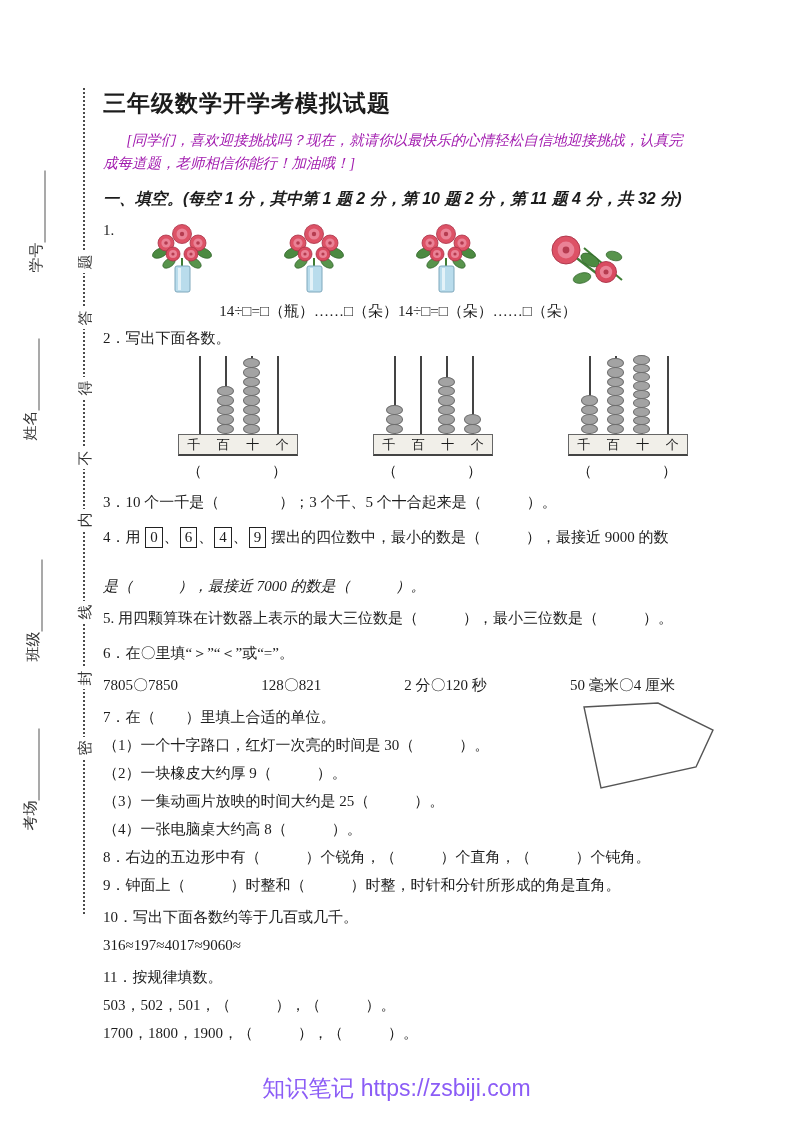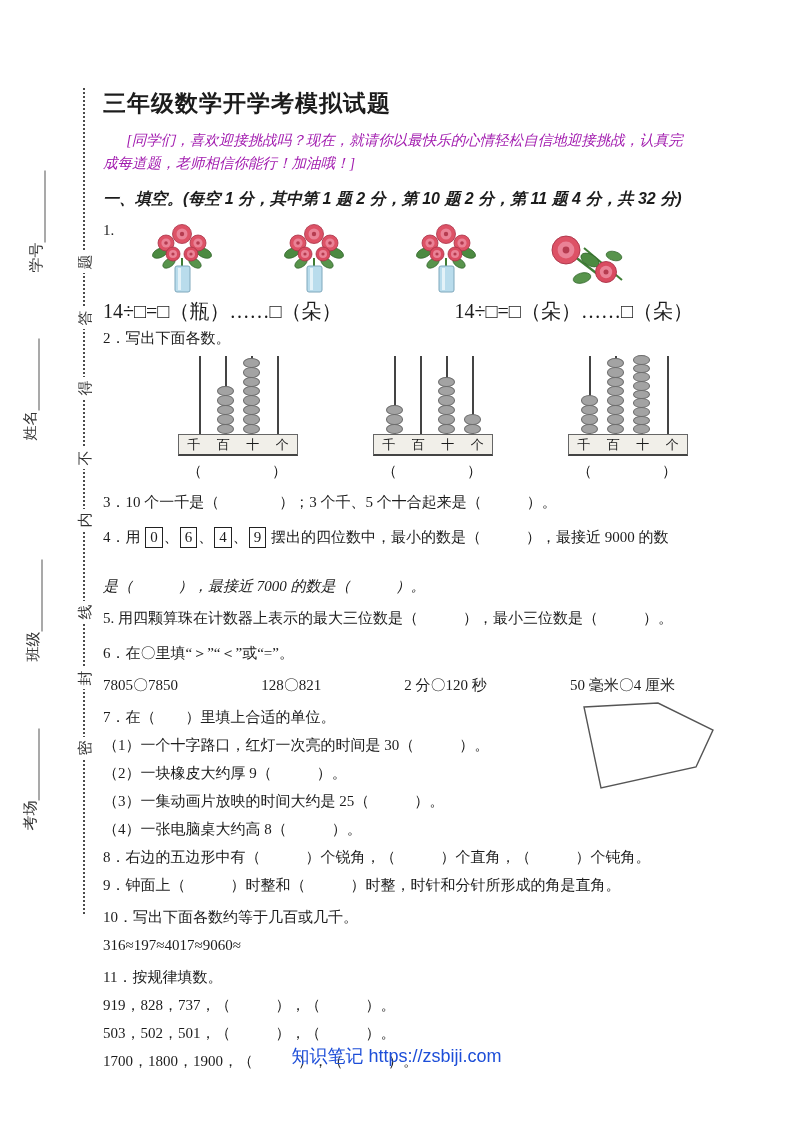--- a/index.html
+++ b/index.html
@@ -20,21 +20,21 @@
          font-size:23px;letter-spacing:1px;margin:0 0 10px 0;}
   .intro{font-size:14.5px;font-style:italic;line-height:23px;text-indent:1.6em;
          margin:0 0 14px 0;color:#a21caf;}
   .sec-heading{font-family:"Liberation Sans",sans-serif;font-weight:bold;
                font-size:16px;margin:0 0 10px 0;font-style:italic;}
   .line{font-size:15px;line-height:27px;margin-top:5px;}
   .tight{margin-top:1px;}
   .q1-row{display:flex;align-items:flex-start;margin-top:4px;}
   .qnum{font-size:15px;line-height:20px;margin-right:8px;}
   .flowers{display:flex;align-items:flex-end;gap:52px;margin-left:20px;}
-  .eq-row{display:flex;justify-content:space-between;font-size:20px;
+  .eq-row{display:flex;justify-content:center;font-size:15px;
           line-height:26px;margin-top:4px;}
   
   .abacus-row{display:flex;gap:75px;margin-left:75px;margin-top:4px;}
   .abacus{display:flex;flex-direction:column;align-items:center;width:120px;}
   .rods{display:flex;align-items:flex-end;height:78px;}
   .rod{position:relative;width:26px;height:78px;display:flex;
        flex-direction:column-reverse;align-items:center;}
   .rod::before{content:"";position:absolute;left:50%;top:0;bottom:0;width:1.5px;
                background:#444;}
   .bead{position:relative;width:15px;height:8.4px;background:#a3a3a3;
@@ -42,22 +42,22 @@
   .abacus-base{width:118px;border:1px solid #666;border-bottom:2.5px solid #444;
                background:#f1efe9;display:flex;justify-content:space-around;
                font-size:13px;line-height:19px;}
   .abacus-blank{font-size:15px;margin-top:6px;letter-spacing:2px;}
   
   .digit-box{display:inline-block;border:1.2px solid #222;padding:0 4px;margin:0 1px;
              line-height:19px;}
   .spread{display:flex;justify-content:space-between;width:572px;}
   .spread10{display:flex;width:548px;}
   .pentagon{position:absolute;left:576px;top:697px;}
-  .footer{position:absolute;left:0;right:0;top:1044px;text-align:center;
-          font-family:"Liberation Sans",sans-serif;font-size:18px;color:#1d4ed8;}
+  .footer{position:absolute;left:0;right:0;top:1073px;text-align:center;
+          font-family:"Liberation Sans",sans-serif;font-size:23px;color:#8b5cf6;}
 </style>
 </head>
 <body>
 
 <div class="page">
 
   <div>
     <div class="seal-field" style="left:-15px;top:212px;">
       <span>学号</span>
         <span class="seal-underline"></span>
@@ -331,21 +331,20 @@
 
     <div class="line">10．写出下面各数约等于几百或几千。</div>
     <div class="line tight spread10">
       <span>316≈</span>
       <span>197≈</span>
       <span>4017≈</span>
       <span>9060≈</span>
     </div>
 
     <div class="line">11．按规律填数。</div>
-    <div class="line tight">919，828，737，（　　　），（　　　）。</div>
     <div class="line tight">503，502，501，（　　　），（　　　）。</div>
     <div class="line tight">1700，1800，1900，（　　　），（　　　）。</div>
 
   </div>
 
   <svg class="pentagon" width="142" height="98" viewBox="0 0 142 98">
     <polygon points="8,10 82,6 137,33 120,70 25,91" fill="none" stroke="#555" stroke-width="1.4"></polygon>
   </svg>
 
   <div class="footer">知识笔记 https://zsbiji.com</div>

